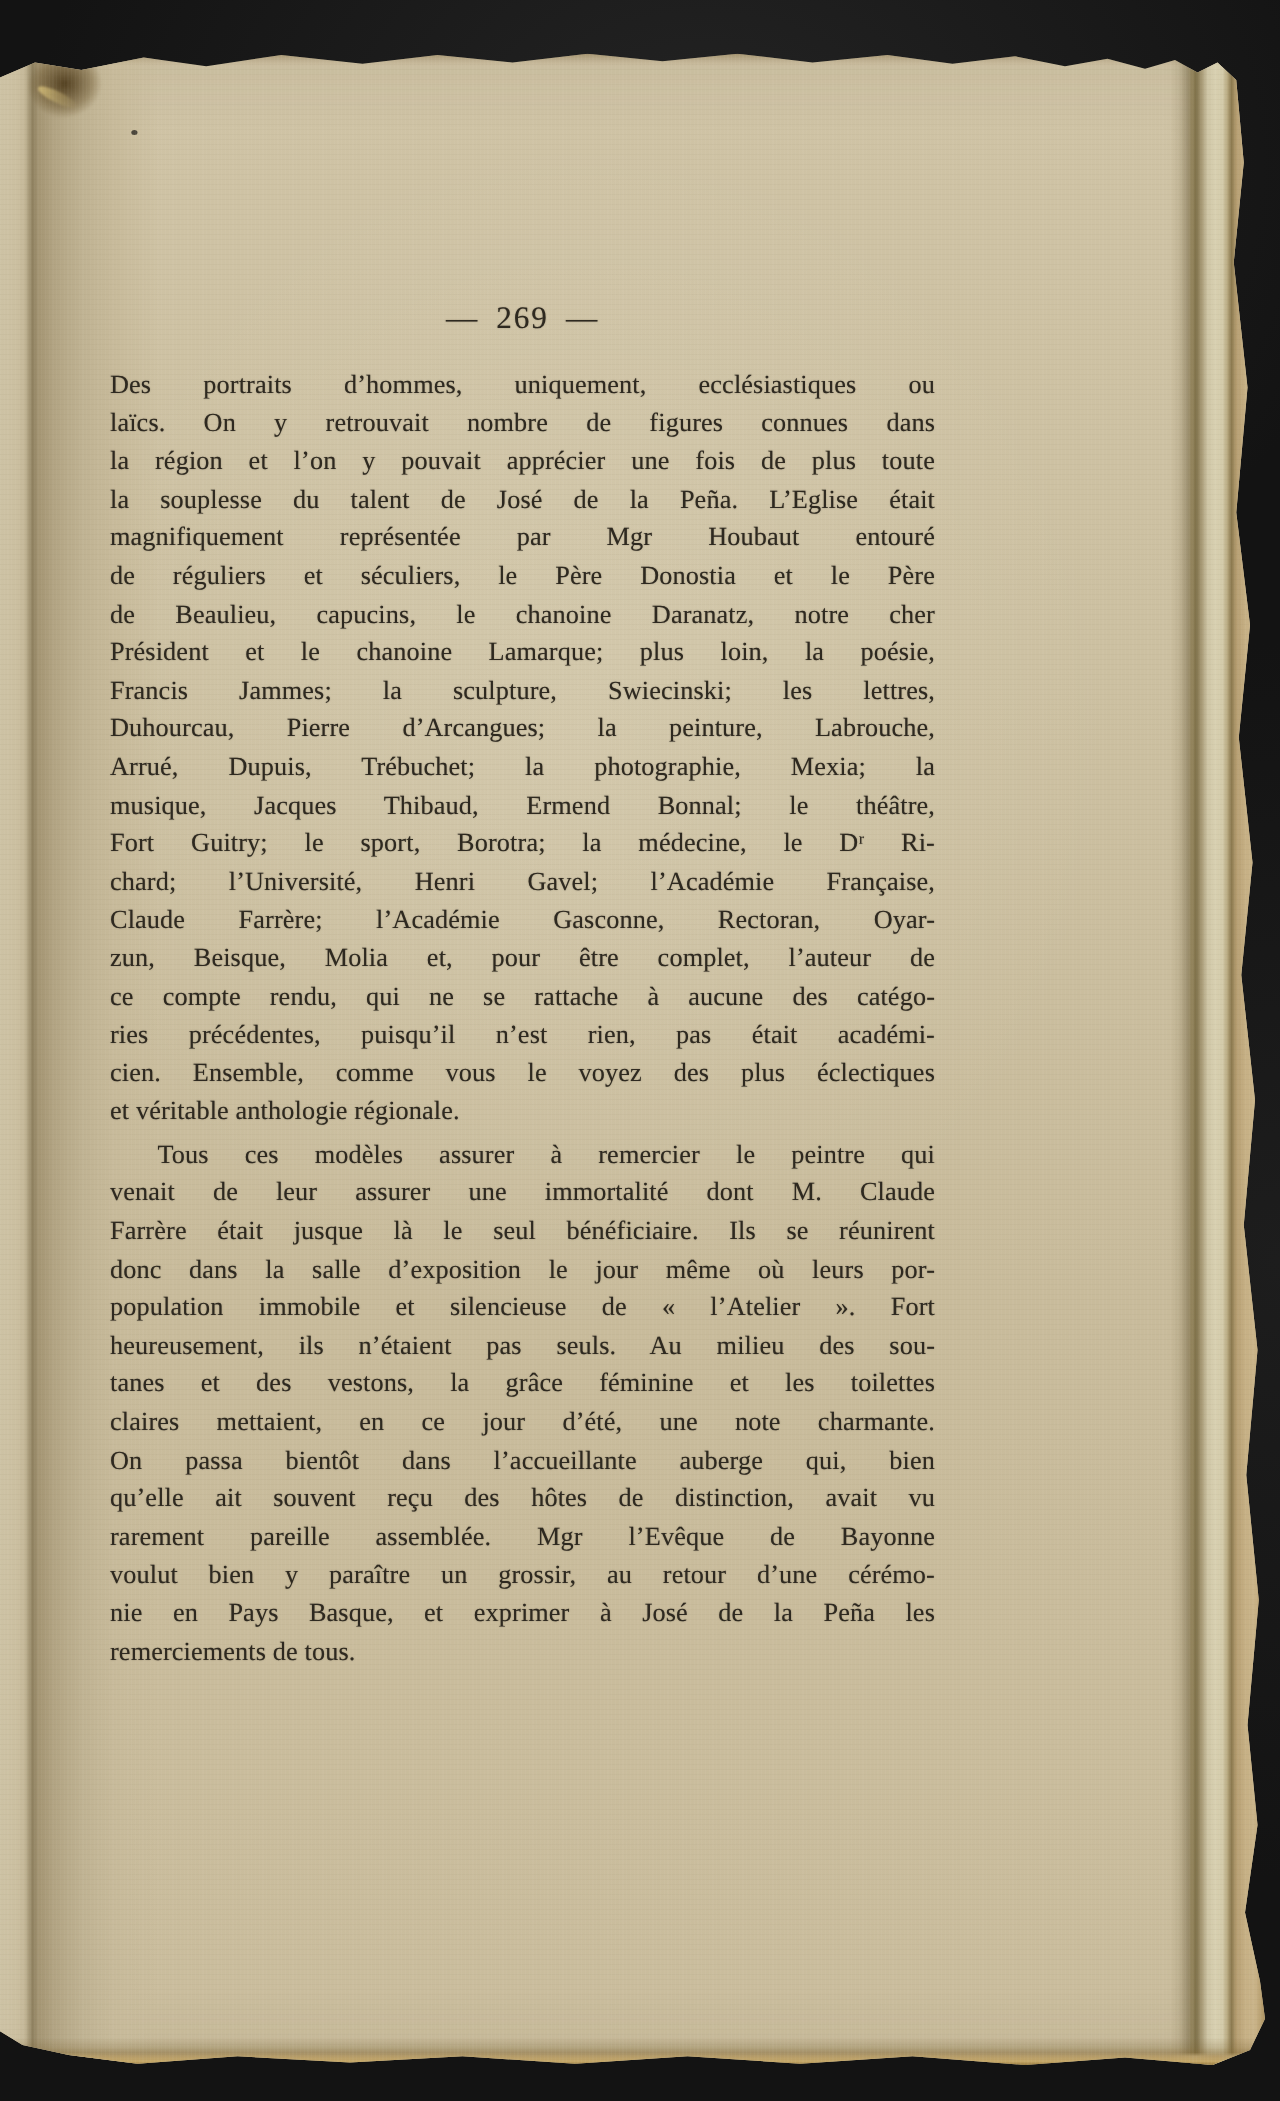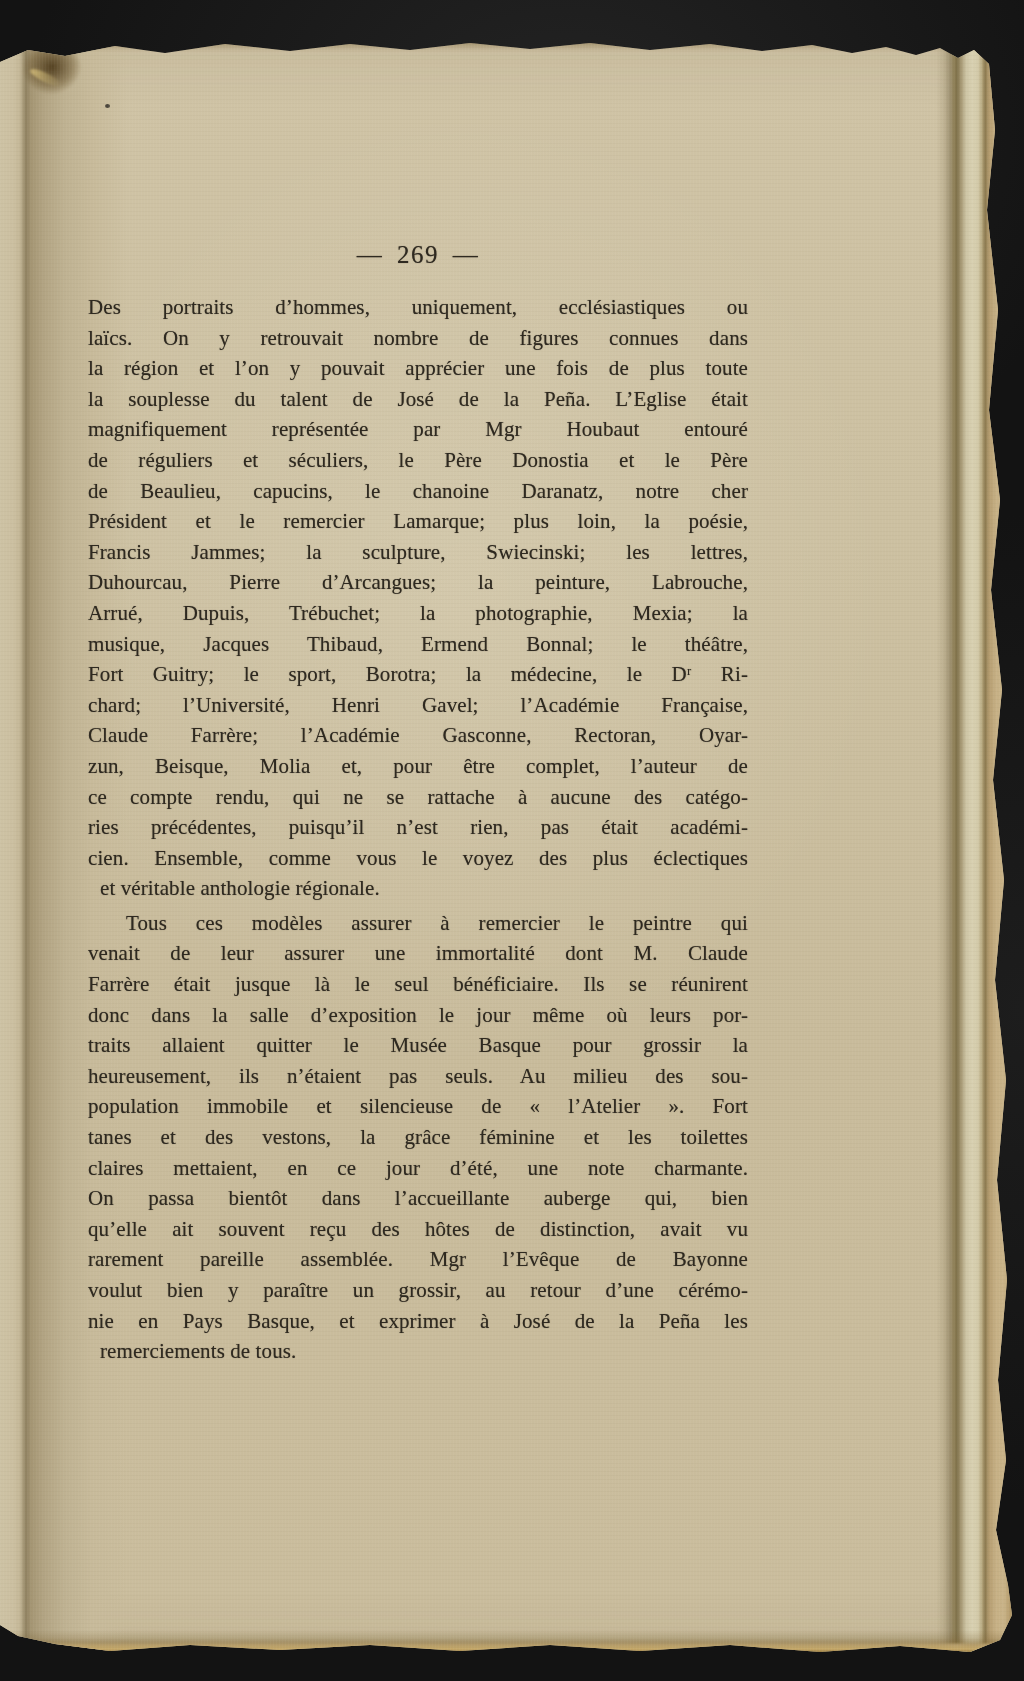--- a/index.html
+++ b/index.html
@@ -126,21 +126,21 @@
   }
   .body-text { position: absolute; top: 252px; width: 100%; }
   .para + .para { margin-top: 4px; }
   .line {
     font-size: 21px;
     line-height: 30.6px;
     text-align: justify;
     text-align-last: justify;
     letter-spacing: 0.1px;
   }
-  .line.flush { text-align-last: left; margin-left: 12px; }
+  .line.flush { text-align-last: left; }
   .line.indent { text-indent: 38px; }
 </style>
 </head>
 <body>
 
 <div id="stage">
   <div class="page">
     <div class="gutter-shade"></div>
     <div class="edge-right"></div>
     <div class="edge-bottom"></div>
@@ -154,43 +154,42 @@
 
       <div class="body-text">
         <div class="para">
           <div class="line">Des portraits d’hommes, uniquement, ecclésiastiques ou</div>
           <div class="line">laïcs. On y retrouvait nombre de figures connues dans</div>
           <div class="line">la région et l’on y pouvait apprécier une fois de plus toute</div>
           <div class="line">la souplesse du talent de José de la Peña. L’Eglise était</div>
           <div class="line">magnifiquement représentée par Mgr Houbaut entouré</div>
           <div class="line">de réguliers et séculiers, le Père Donostia et le Père</div>
           <div class="line">de Beaulieu, capucins, le chanoine Daranatz, notre cher</div>
-          <div class="line">Président et le remercier Lamarque; plus loin, la poésie,</div>
+          <div class="line">Président et le chanoine Lamarque; plus loin, la poésie,</div>
           <div class="line">Francis Jammes; la sculpture, Swiecinski; les lettres,</div>
           <div class="line">Duhourcau, Pierre d’Arcangues; la peinture, Labrouche,</div>
           <div class="line">Arrué, Dupuis, Trébuchet; la photographie, Mexia; la</div>
           <div class="line">musique, Jacques Thibaud, Ermend Bonnal; le théâtre,</div>
           <div class="line">Fort Guitry; le sport, Borotra; la médecine, le Dʳ Ri-</div>
           <div class="line">chard; l’Université, Henri Gavel; l’Académie Française,</div>
           <div class="line">Claude Farrère; l’Académie Gasconne, Rectoran, Oyar-</div>
           <div class="line">zun, Beisque, Molia et, pour être complet, l’auteur de</div>
           <div class="line">ce compte rendu, qui ne se rattache à aucune des catégo-</div>
           <div class="line">ries précédentes, puisqu’il n’est rien, pas était académi-</div>
           <div class="line">cien. Ensemble, comme vous le voyez des plus éclectiques</div>
           <div class="line flush">et véritable anthologie régionale.</div>
         </div>
 
         <div class="para">
           <div class="line indent">Tous ces modèles assurer à remercier le peintre qui</div>
           <div class="line">venait de leur assurer une immortalité dont M. Claude</div>
           <div class="line">Farrère était jusque là le seul bénéficiaire. Ils se réunirent</div>
           <div class="line">donc dans la salle d’exposition le jour même où leurs por-</div>
-          <div class="line">traits allaient quitter le Musée Basque pour grossir la</div>
+          <div class="line">population immobile et silencieuse de « l’Atelier ». Fort</div>
           <div class="line">heureusement, ils n’étaient pas seuls. Au milieu des sou-</div>
-          <div class="line">population immobile et silencieuse de « l’Atelier ». Fort</div>
           <div class="line">tanes et des vestons, la grâce féminine et les toilettes</div>
           <div class="line">claires mettaient, en ce jour d’été, une note charmante.</div>
           <div class="line">On passa bientôt dans l’accueillante auberge qui, bien</div>
           <div class="line">qu’elle ait souvent reçu des hôtes de distinction, avait vu</div>
           <div class="line">rarement pareille assemblée. Mgr l’Evêque de Bayonne</div>
           <div class="line">voulut bien y paraître un grossir, au retour d’une cérémo-</div>
           <div class="line">nie en Pays Basque, et exprimer à José de la Peña les</div>
           <div class="line flush">remerciements de tous.</div>
         </div>
       </div>

